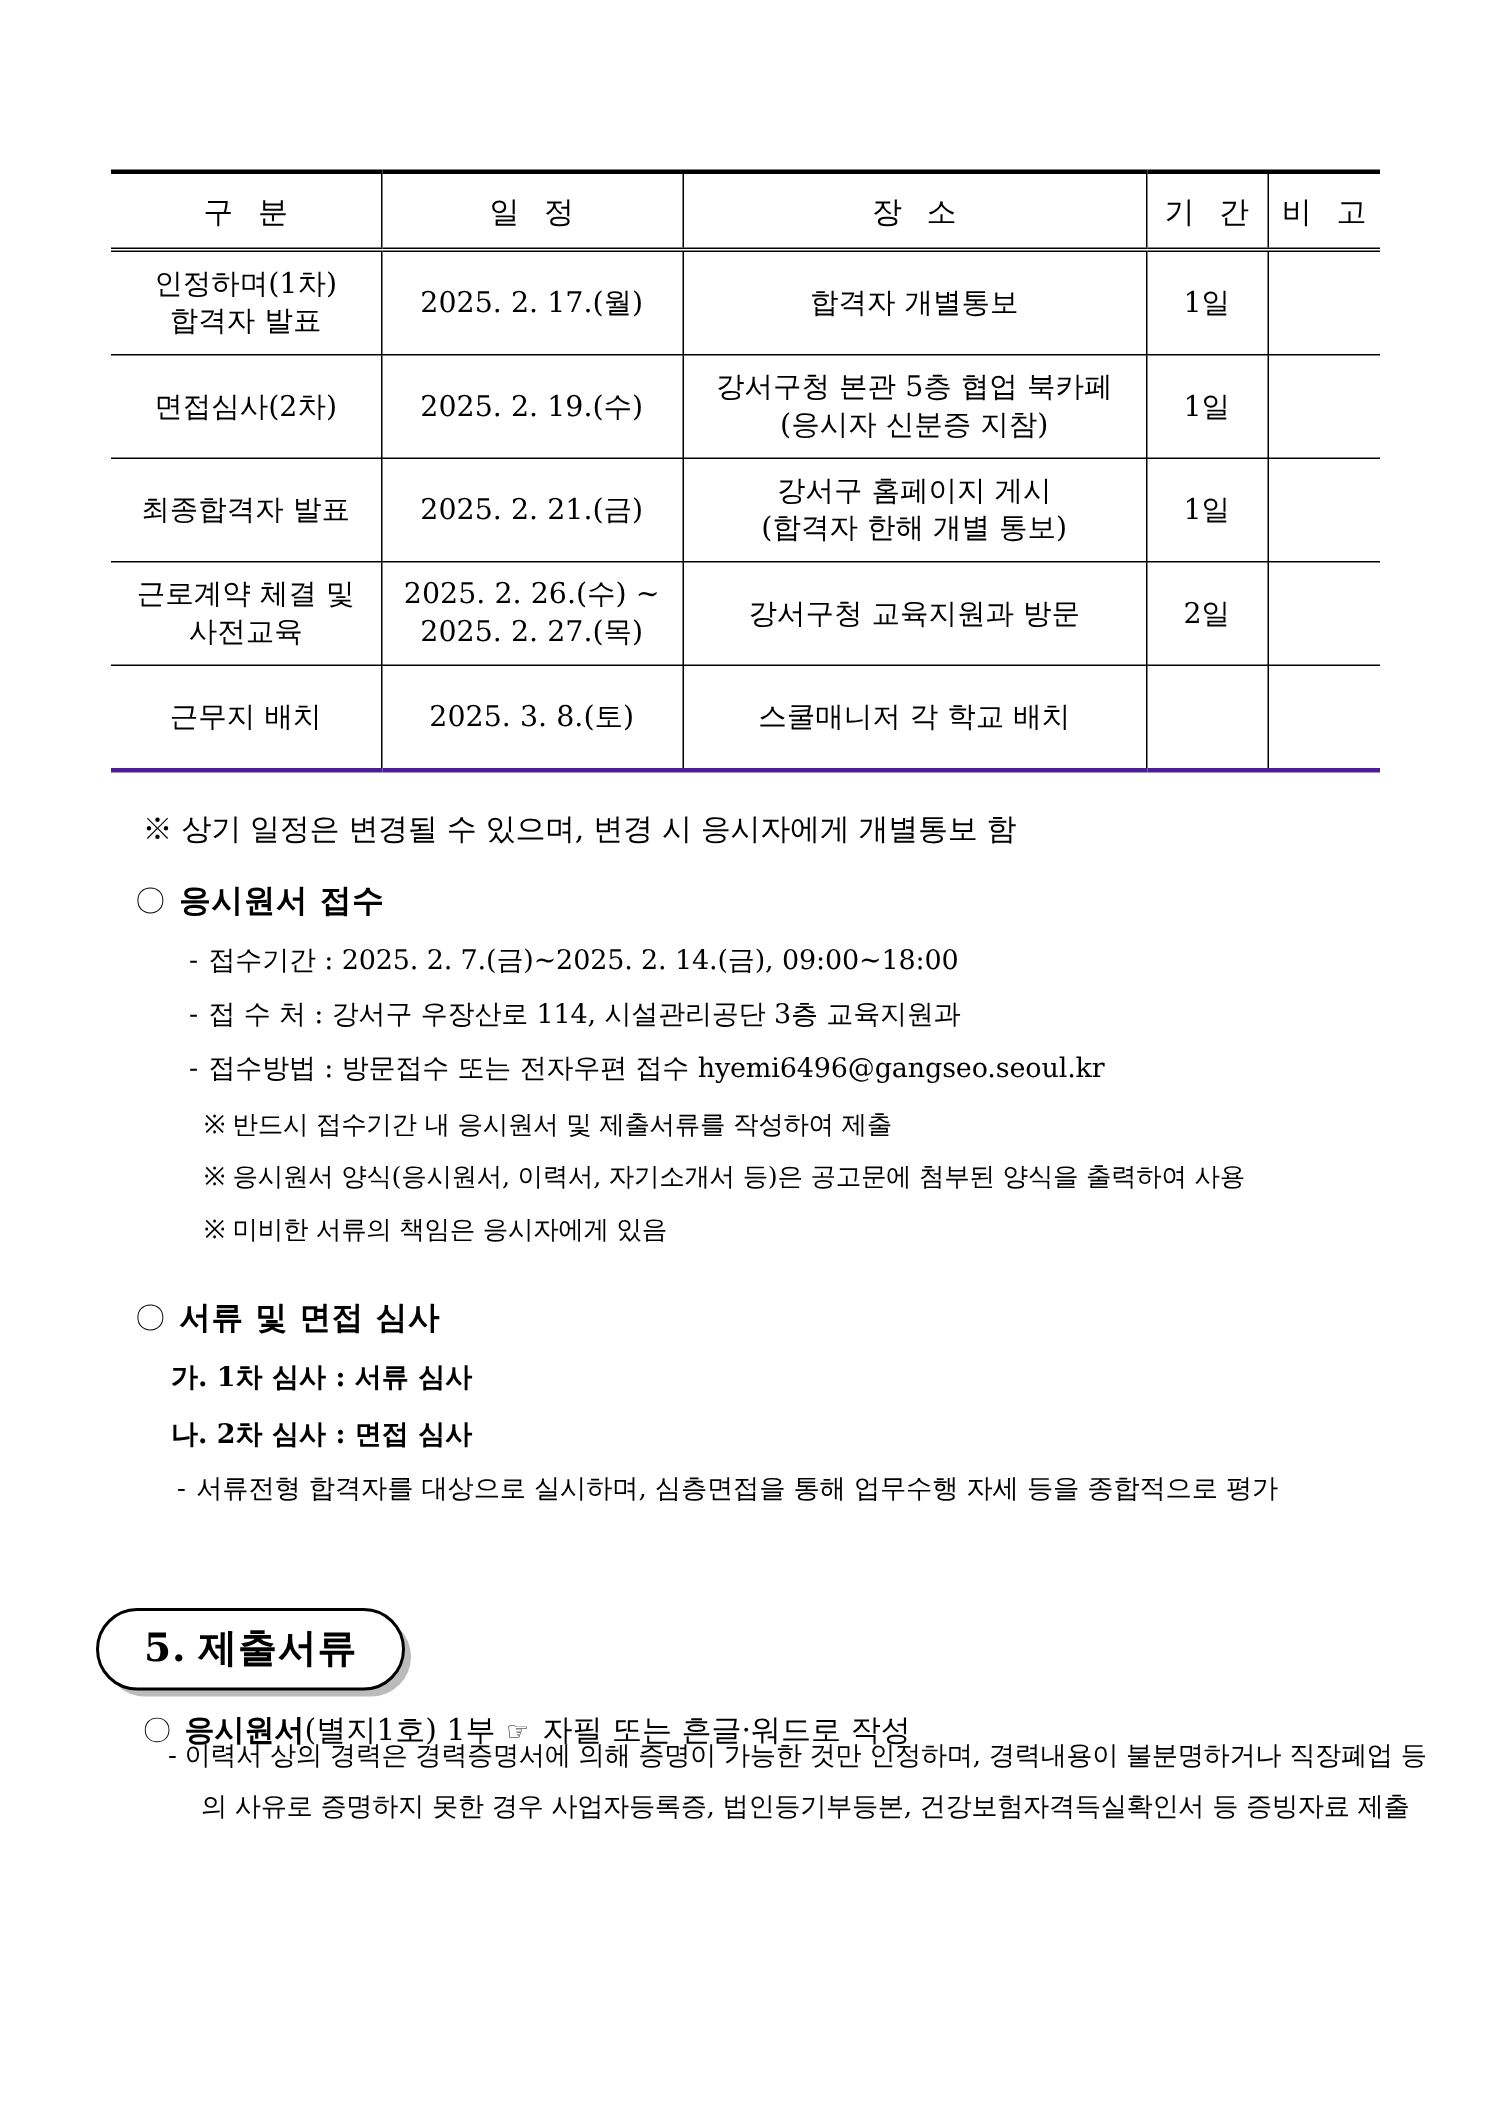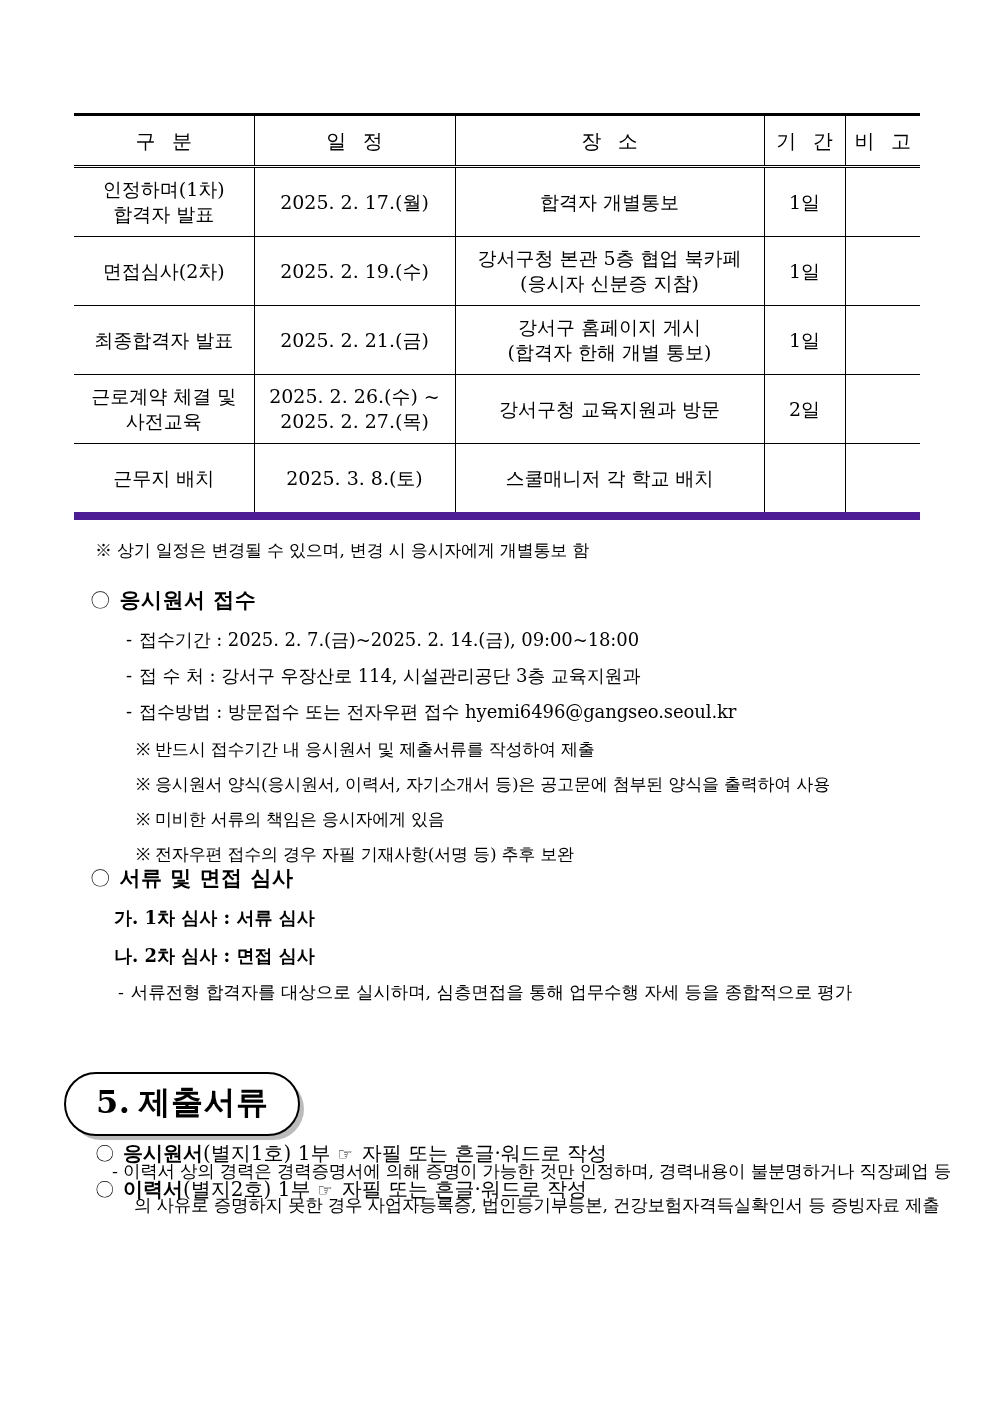--- a/index.html
+++ b/index.html
@@ -67,30 +67,30 @@
   }
   
   table.schedule tbody tr:first-child > * {
     border-top: 3px double #000;
   }
   table.schedule tbody td {
     font-size: 19px;
     height: 56px;
   }
   table.schedule tbody tr:last-child > * {
-    border-bottom: 8px solid #4c1d95;
+    border-bottom: 3px solid #4c1d95;
   }
   .cell-2line { line-height: 1.30; }
 
   
   .note-star {
     position: absolute;
     left: 95px;
     top: 539px;
-    font-size: 17px;
+    font-size: 20px;
     letter-spacing: -0.2px;
   }
   .sec {
     position: absolute;
     width: 860px;
   }
   .sec-head {
     font-size: 21px;
     font-weight: bold;
     letter-spacing: 0.5px;
@@ -125,21 +125,21 @@
     position: absolute;
     left: 64px;
     top: 1072px;
   }
   .pill {
     position: relative;
     display: inline-block;
     border: 2px solid #000;
     border-radius: 999px;
     padding: 7px 30px 9px 30px;
-    font-size: 32px;
+    font-size: 26px;
     font-weight: bold;
     letter-spacing: 0.5px;
     background: #ffffff;
     box-shadow: 5px 5px 0 -1px rgba(150,150,150,0.65);
     white-space: nowrap;
   }
   .pill .num { margin-right: 8px; }
 
   .docs {
     position: absolute;
@@ -287,23 +287,20 @@
 
     <div class="star-line" style="margin-top:13px; margin-left:46px;">
       <span class="st">※</span><span>반드시 접수기간 내 응시원서 및 제출서류를 작성하여 제출</span>
     </div>
     <div class="star-line" style="margin-top:11px; margin-left:46px;">
       <span class="st">※</span><span>응시원서 양식(응시원서, 이력서, 자기소개서 등)은 공고문에 첨부된 양식을 출력하여 사용</span>
     </div>
     <div class="star-line" style="margin-top:11px; margin-left:46px;">
       <span class="st">※</span><span>미비한 서류의 책임은 응시자에게 있음</span>
     </div>
-    <div class="star-line" style="margin-top:11px; margin-left:46px;">
-      <span class="st">※</span><span>전자우편 접수의 경우 자필 기재사항(서명 등) 추후 보완</span>
-    </div>
   </div>
 
   <div class="sec" style="left:90px; top:864px;">
     <div class="sec-head">
       <span class="circ">〇</span><span>서류 및 면접 심사</span>
     </div>
 
     <div class="sub-head" style="margin-top:14px; margin-left:24px;">가. 1차 심사 : 서류 심사</div>
 
     <div class="sub-head" style="margin-top:14px; margin-left:24px;">나. 2차 심사 : 면접 심사</div>
@@ -315,20 +312,17 @@
   <div class="pill-wrap">
     <div class="pill">
       <span class="num">5.</span><span>제출서류</span>
     </div>
   </div>
 
   <div class="docs">
     <div class="doc-item">
       <span class="circ">〇</span><span class="b">응시원서</span><span>(별지1호) 1부</span><span class="hand">☞</span><span>자필 또는 흔글·워드로 작성</span>
     </div>
-    <div class="doc-item">
-      <span class="circ">〇</span><span class="b">이력서</span><span>(별지2호) 1부</span><span class="hand">☞</span><span>자필 또는 흔글·워드로 작성</span>
-    </div>
   </div>
 
   <div class="doc-note">- 이력서 상의 경력은 경력증명서에 의해 증명이 가능한 것만 인정하며, 경력내용이 불분명하거나 직장폐업 등의 사유로 증명하지 못한 경우 사업자등록증, 법인등기부등본, 건강보험자격득실확인서 등 증빙자료 제출</div>
 
 </div>
 
 </body></html>

